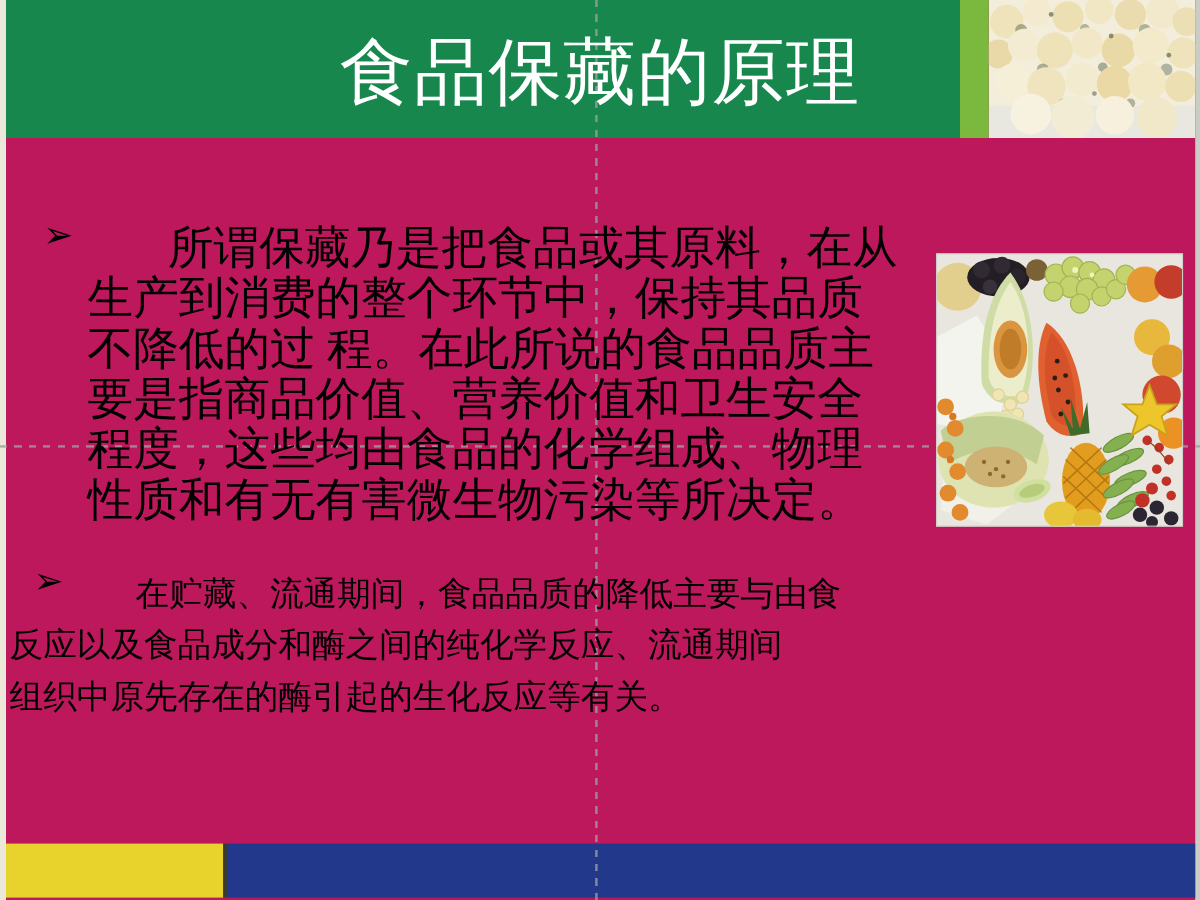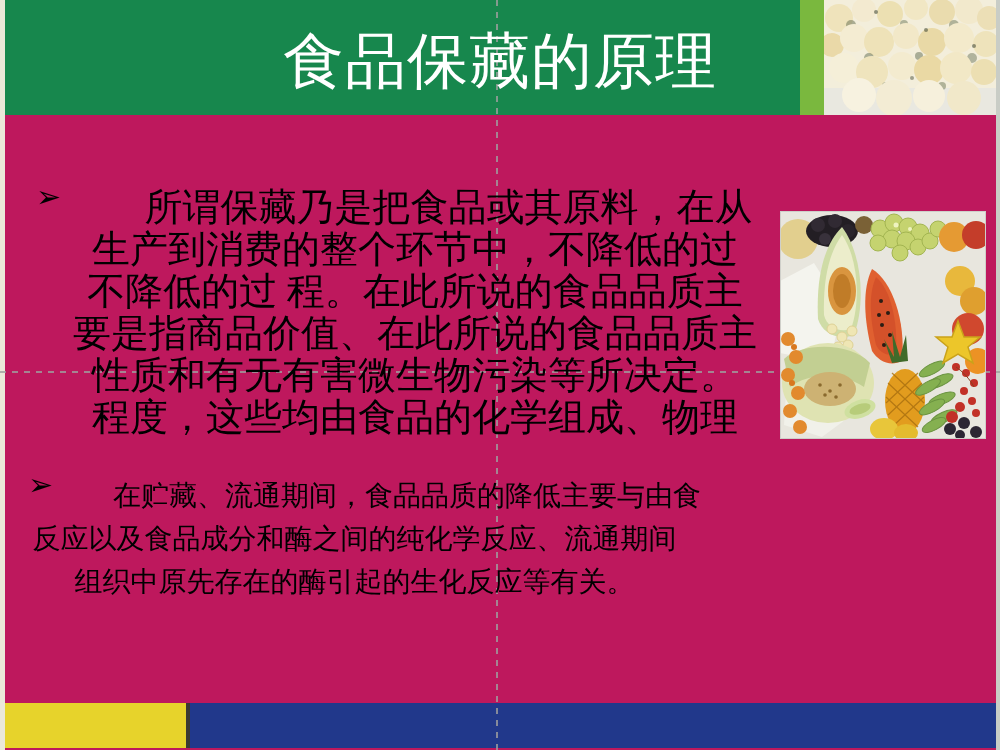--- a/index.html
+++ b/index.html
@@ -44,21 +44,21 @@
     opacity:.8;
   }
   
   .bullet-marker{
     position:absolute;z-index:4;color:#000;
     font-size:30px;line-height:30px;
     font-family:"DejaVu Sans","Liberation Sans",sans-serif;
   }
   .bullet-marker.b1{left:36px;top:182px;}
   .bullet-marker.b2{left:28px;top:470px;}
-  .para{position:absolute;z-index:4;color:#000;white-space:nowrap;text-align:center;}
+  .para{position:absolute;z-index:4;color:#000;white-space:nowrap;}
   .para .line{white-space:pre;}
   .para1{left:73px;top:186px;font-size:38px;line-height:42px;}
   .para1 .line:first-child{padding-left:67px;}
   .para2{left:8px;top:474px;font-size:28px;line-height:43px;}
   .para2 .line:first-child{padding-left:105px;}
   
   .footer-yellow{position:absolute;left:5px;top:703px;width:181px;height:45px;background:var(--footer-yellow,#e7d32b);z-index:1;}
   .footer-divider{position:absolute;left:186px;top:703px;width:4px;height:45px;background:#3a3a31;z-index:1;}
   .footer-blue{position:absolute;left:190px;top:703px;width:806px;height:45px;background:var(--footer-blue,#21388b);z-index:1;}
 </style>
@@ -258,25 +258,25 @@
 
       <ellipse cx="104" cy="218" rx="14" ry="11" fill="#e8c63a"></ellipse>
       <ellipse cx="126" cy="222" rx="12" ry="9" fill="#e4bb2e"></ellipse>
       <rect x="0.5" y="0.5" width="205" height="227" fill="none" stroke="#cfcfc9" stroke-width="1"></rect>
     </svg>
   </div>
 
   <span class="bullet-marker b1">➢</span>
   <div class="para para1">
       <div class="line">所谓保藏乃是把食品或其原料，在从</div>
-      <div class="line">生产到消费的整个环节中，不降低的过</div>
+      <div class="line">生产到消费的整个环节中，保持其品质</div>
       <div class="line">不降低的过 程。在此所说的食品品质主</div>
-      <div class="line">要是指商品价值、在此所说的食品品质主</div>
+      <div class="line">要是指商品价值、营养价值和卫生安全</div>
+      <div class="line">程度，这些均由食品的化学组成、物理</div>
       <div class="line">性质和有无有害微生物污染等所决定。</div>
-      <div class="line">程度，这些均由食品的化学组成、物理</div>
     </div>
 
   <span class="bullet-marker b2">➢</span>
   <div class="para para2">
       <div class="line">在贮藏、流通期间，食品品质的降低主要与由食</div>
       <div class="line">反应以及食品成分和酶之间的纯化学反应、流通期间</div>
       <div class="line">组织中原先存在的酶引起的生化反应等有关。</div>
     </div>
 
   <div class="footer-yellow"></div>

